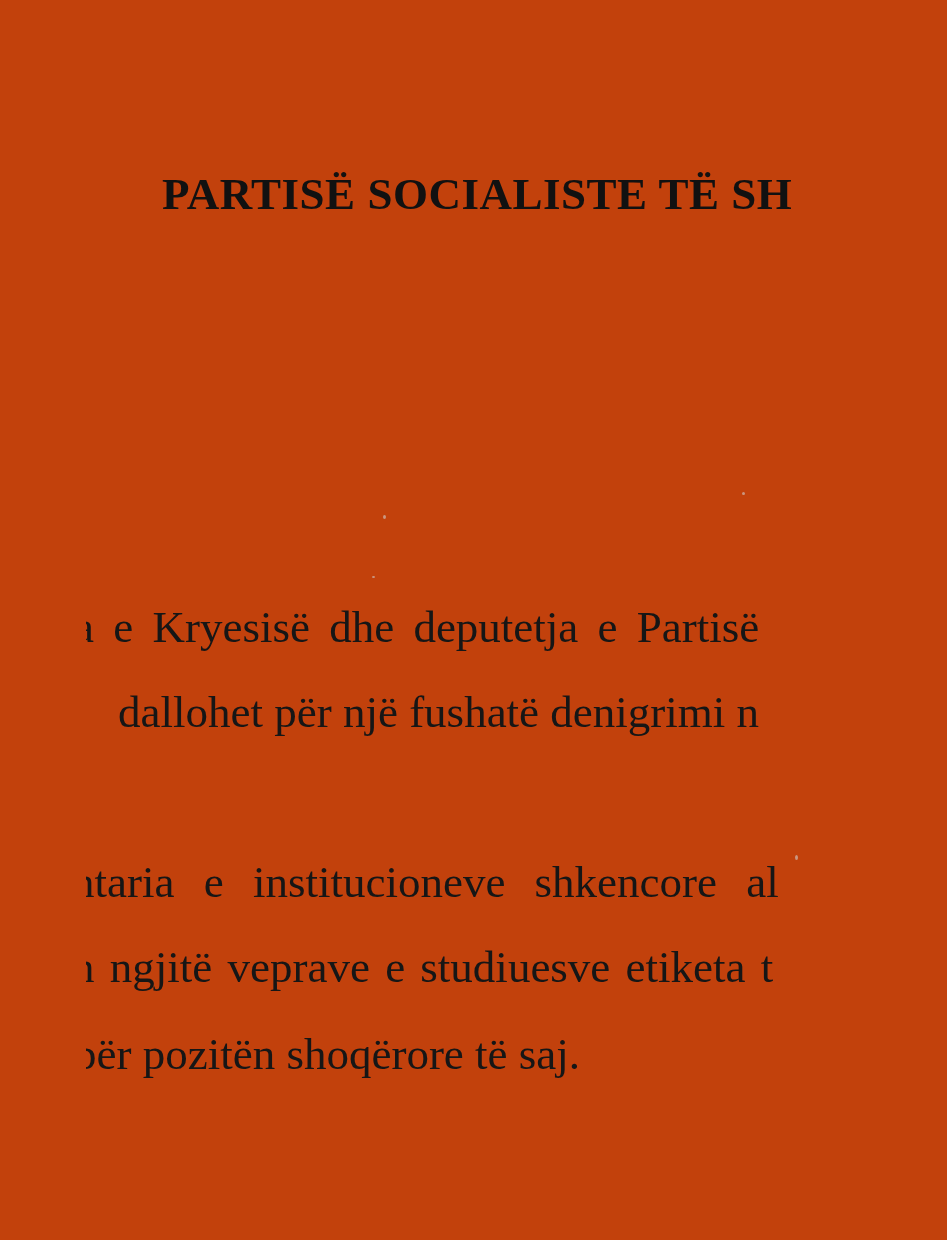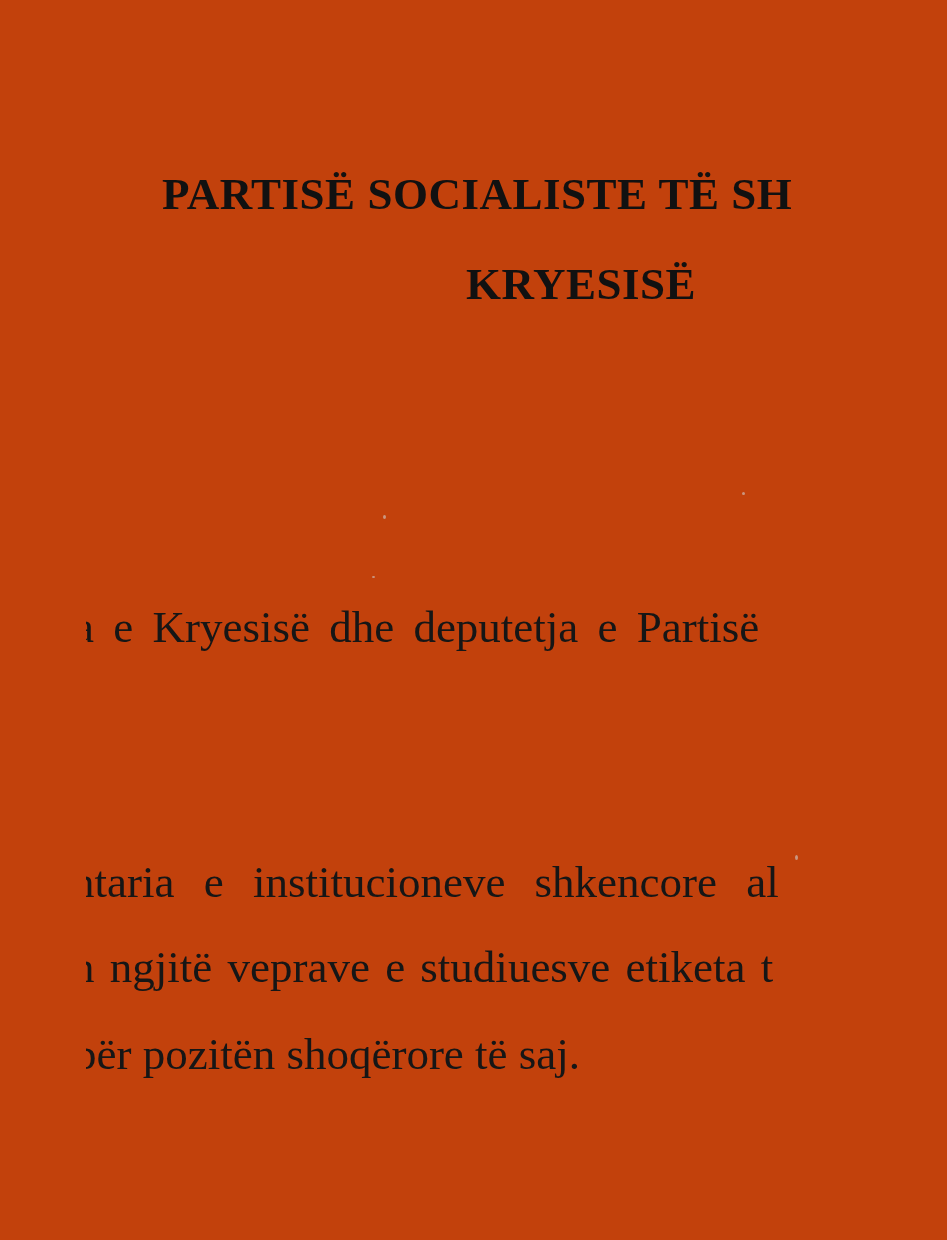--- a/index.html
+++ b/index.html
@@ -66,20 +66,20 @@
 <body>
 
 <div class="page">
   <div class="speck" style="left:383px;top:515px;width:3px;height:4px;"></div>
   <div class="speck" style="left:742px;top:492px;width:3px;height:3px;"></div>
   <div class="speck" style="left:372px;top:576px;width:3px;height:2px;"></div>
   <div class="speck" style="left:795px;top:855px;width:3px;height:5px;"></div>
 
   <div class="clip">
     <div class="heading heading-1">PARTISË SOCIALISTE TË SH</div>
-    <div class="heading heading-2">KRYESISË</div>
 
     <div class="body-line l1">a e Kryesisë dhe deputetja e Partisë</div>
+    <div class="body-line l2">dallohet për një fushatë denigrimi n</div>
     <div class="body-line l4">ntaria e institucioneve shkencore al</div>
     <div class="body-line l5">n ngjitë veprave e studiuesve etiketa t</div>
     <div class="body-line l6">për pozitën shoqërore të saj.</div>
   </div>
 </div>
 
 </body></html>

